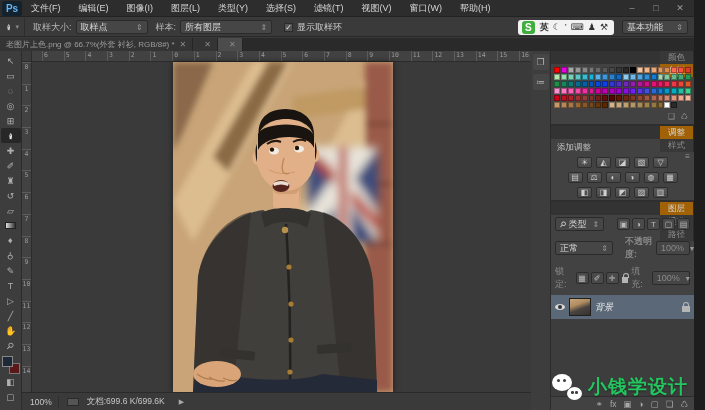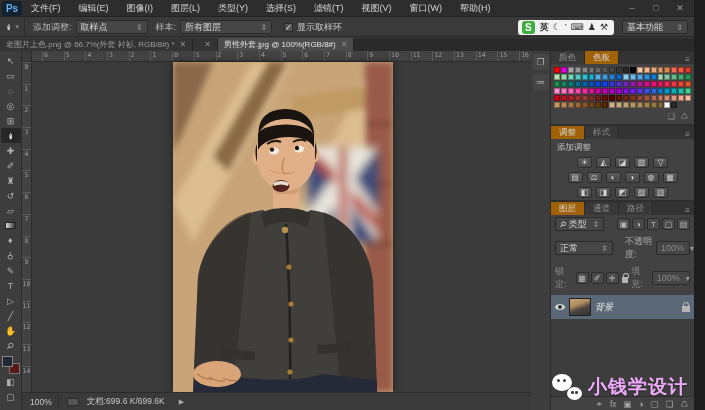--- a/index.html
+++ b/index.html
@@ -56,21 +56,21 @@
   .zoom-field{margin-left:6px;padding:1px 6px 1px 2px;border-right:1px solid #2e2e2e;}
   .status-icon{width:12px;height:8px;background:#555;border:1px solid #2a2a2a;margin:0 8px;}
   .status-arrow{margin-left:14px;color:#aaa;font-size:7px;}
 
   
   .rightcol{width:163px;display:flex;background:#393939;}
   .collapsed-strip{width:20px;background:#3d3d3d;border-right:1px solid #2b2b2b;padding-top:3px;display:flex;flex-direction:column;align-items:center;gap:4px;}
   .cp-btn{width:16px;height:16px;background:#464646;border-radius:2px;color:#b8b8b8;font-size:9px;display:flex;align-items:center;justify-content:center;}
   .panels{flex:1;display:flex;flex-direction:column;}
   .panel{background:#424242;border-bottom:2px solid #2e2e2e;}
-  .ptabs{display:flex;background:#333;align-items:flex-end;height:13px;}
+  .ptabs{display:flex;background:#333;align-items:flex-end;height:13px;flex-direction:column;}
   .ptab{padding:0 8px;height:13px;line-height:13px;font-size:8.5px;color:#8e8e8e;background:#383838;border-right:1px solid #2b2b2b;}
   .ptab.active{background:#a16207;color:#d6d6d6;}
   .pmenu{margin-left:auto;color:#999;font-size:8px;padding:0 4px;}
 
   .swatch-grid{display:grid;grid-template-columns:repeat(20,1fr);gap:1px;padding:3px 3px 2px 3px;background:#424242;}
   .swatch{height:6px;border:1px solid rgba(0,0,0,.35);}
   .panel-foot{display:flex;justify-content:flex-end;gap:6px;padding:2px 6px 3px 0;color:#9a9a9a;font-size:8px;}
 
   .adj-label{padding:3px 0 1px 6px;color:#c0c0c0;font-size:8.5px;}
   .adj-row{display:flex;justify-content:center;gap:4px;padding:2px 0;}
@@ -94,21 +94,21 @@
 
   
   .watermark{position:absolute;right:6px;bottom:10px;display:flex;align-items:center;gap:6px;z-index:50;}
   .wc-icon{position:relative;width:30px;height:26px;}
   .wc-b1{position:absolute;left:0;top:0;width:20px;height:17px;background:#fff;border-radius:50%;}
   .wc-b1::before,.wc-b1::after{content:"";position:absolute;top:5px;width:3px;height:3px;border-radius:50%;background:#3d3d3d;}
   .wc-b1::before{left:5px;} .wc-b1::after{left:11px;}
   .wc-b2{position:absolute;right:0;bottom:0;width:15px;height:13px;background:#fff;border-radius:50%;}
   .wc-b2::before,.wc-b2::after{content:"";position:absolute;top:4px;width:2.5px;height:2.5px;border-radius:50%;background:#3d3d3d;}
   .wc-b2::before{left:4px;} .wc-b2::after{left:8px;}
-  .wm-text{color:#f0abfc;font-size:19px;font-weight:bold;letter-spacing:1px;text-shadow:0 1px 2px rgba(0,0,0,.4);}
+  .wm-text{color:#22c55e;font-size:19px;font-weight:bold;letter-spacing:1px;text-shadow:0 1px 2px rgba(0,0,0,.4);}
 </style>
 </head>
 <body>
 
 <div id="app" style="--pslogo-bg: #14222e; --pslogo-fg: #64b5f6; --sogou-green: #3fae3f; --fg-color: #1e2836; --bg-color: #5a1818; --selected-layer: #5a6878; --c-wood: #c8a478; --c-wood-light: #dcbd90; --c-brick: #9a5a48; --c-flag-navy: #3c4c7c; --c-flag-red: #b84a3a; --c-skin: #e2b088; --c-hair: #1a1410; --c-jacket: #413f3b; --c-jacket-dark: #2e2c29; --c-pants: #252a38; --c-button: #a87c34;">
 
   <div class="titlebar">
     <div class="ps-logo">Ps</div>
     <div id="menu-items" style="display:flex;">
         <div class="menu-item">文件(F)</div>
@@ -127,21 +127,21 @@
         <div class="win-btn">□</div>
         <div class="win-btn">✕</div>
       </div>
   </div>
 
   <div class="optionsbar">
     <div class="tool-preset">
       <span style="display:inline-block;transform:rotate(-90deg);color:#ccc;">✒</span>
       <span style="color:#888;font-size:7px;margin-left:3px;">▾</span>
     </div>
-    <span class="opt-label">添加调整:</span>
+    <span class="opt-label">取样大小:</span>
     <div class="dd" style="min-width:72px;">
       <span>取样点</span>
         <span class="arr">⇕</span>
     </div>
     <span class="opt-label">样本:</span>
     <div class="dd" style="min-width:92px;">
       <span>所有图层</span>
         <span class="arr">⇕</span>
     </div>
     <div class="chk">
@@ -167,21 +167,20 @@
 
   <div class="tabsrow" id="doc-tabs">
       <div class="doc-tab">
         <span>老图片上色.png @ 66.7%(外套 衬衫, RGB/8#) *</span>
         <span class="close">✕</span>
       </div>
       <div class="doc-tab">
         <span class="close">✕</span>
       </div>
       <div class="doc-tab active">
-        <span>男性外套.jpg @ 100%(RGB/8#)</span>
         <span class="close">✕</span>
       </div>
     </div>
 
   <div class="main">
     <div class="toolbar" id="toolbar">
         <div class="tool">
           <span class="g">↖</span>
         </div>
         <div class="tool">

